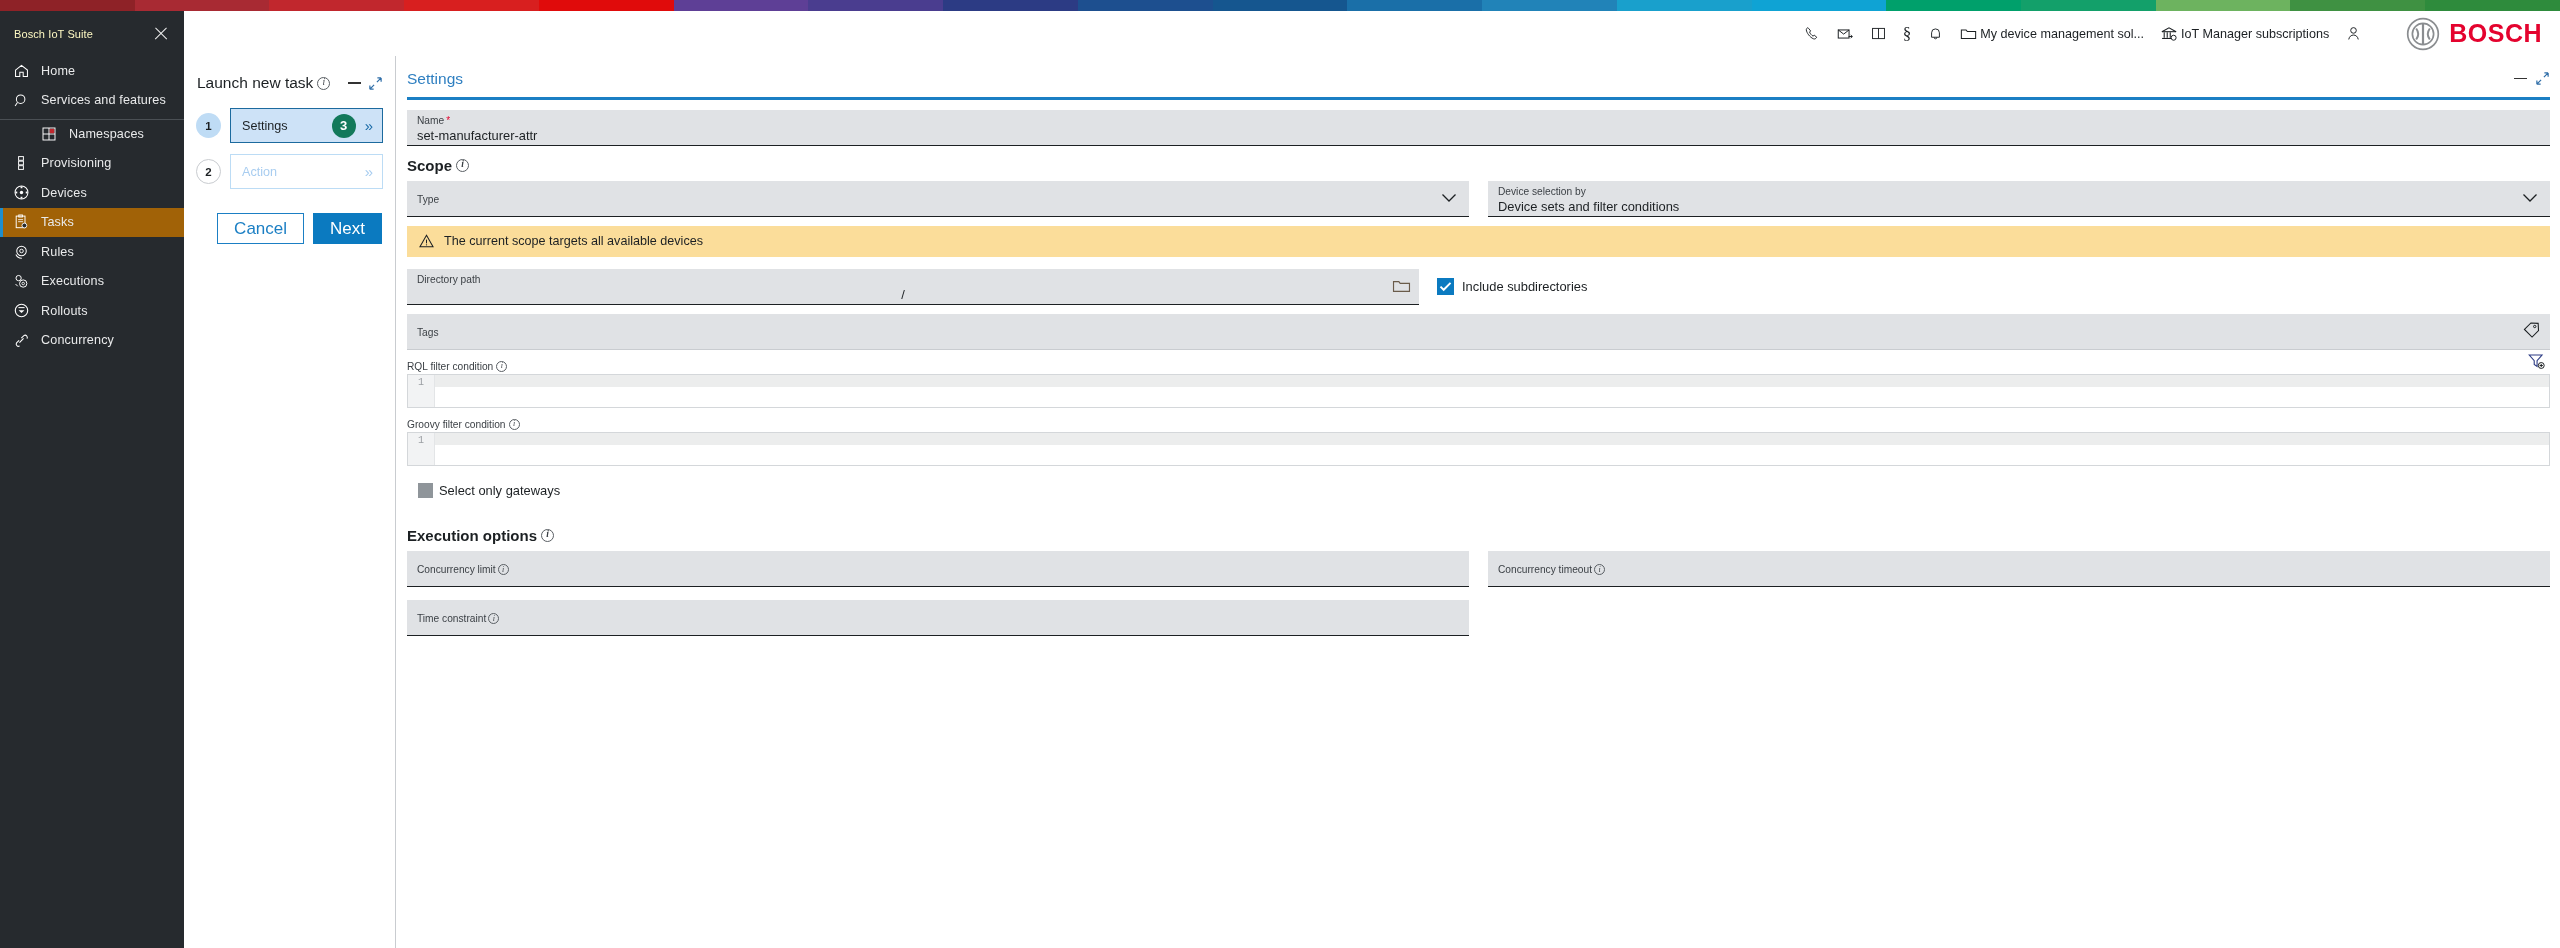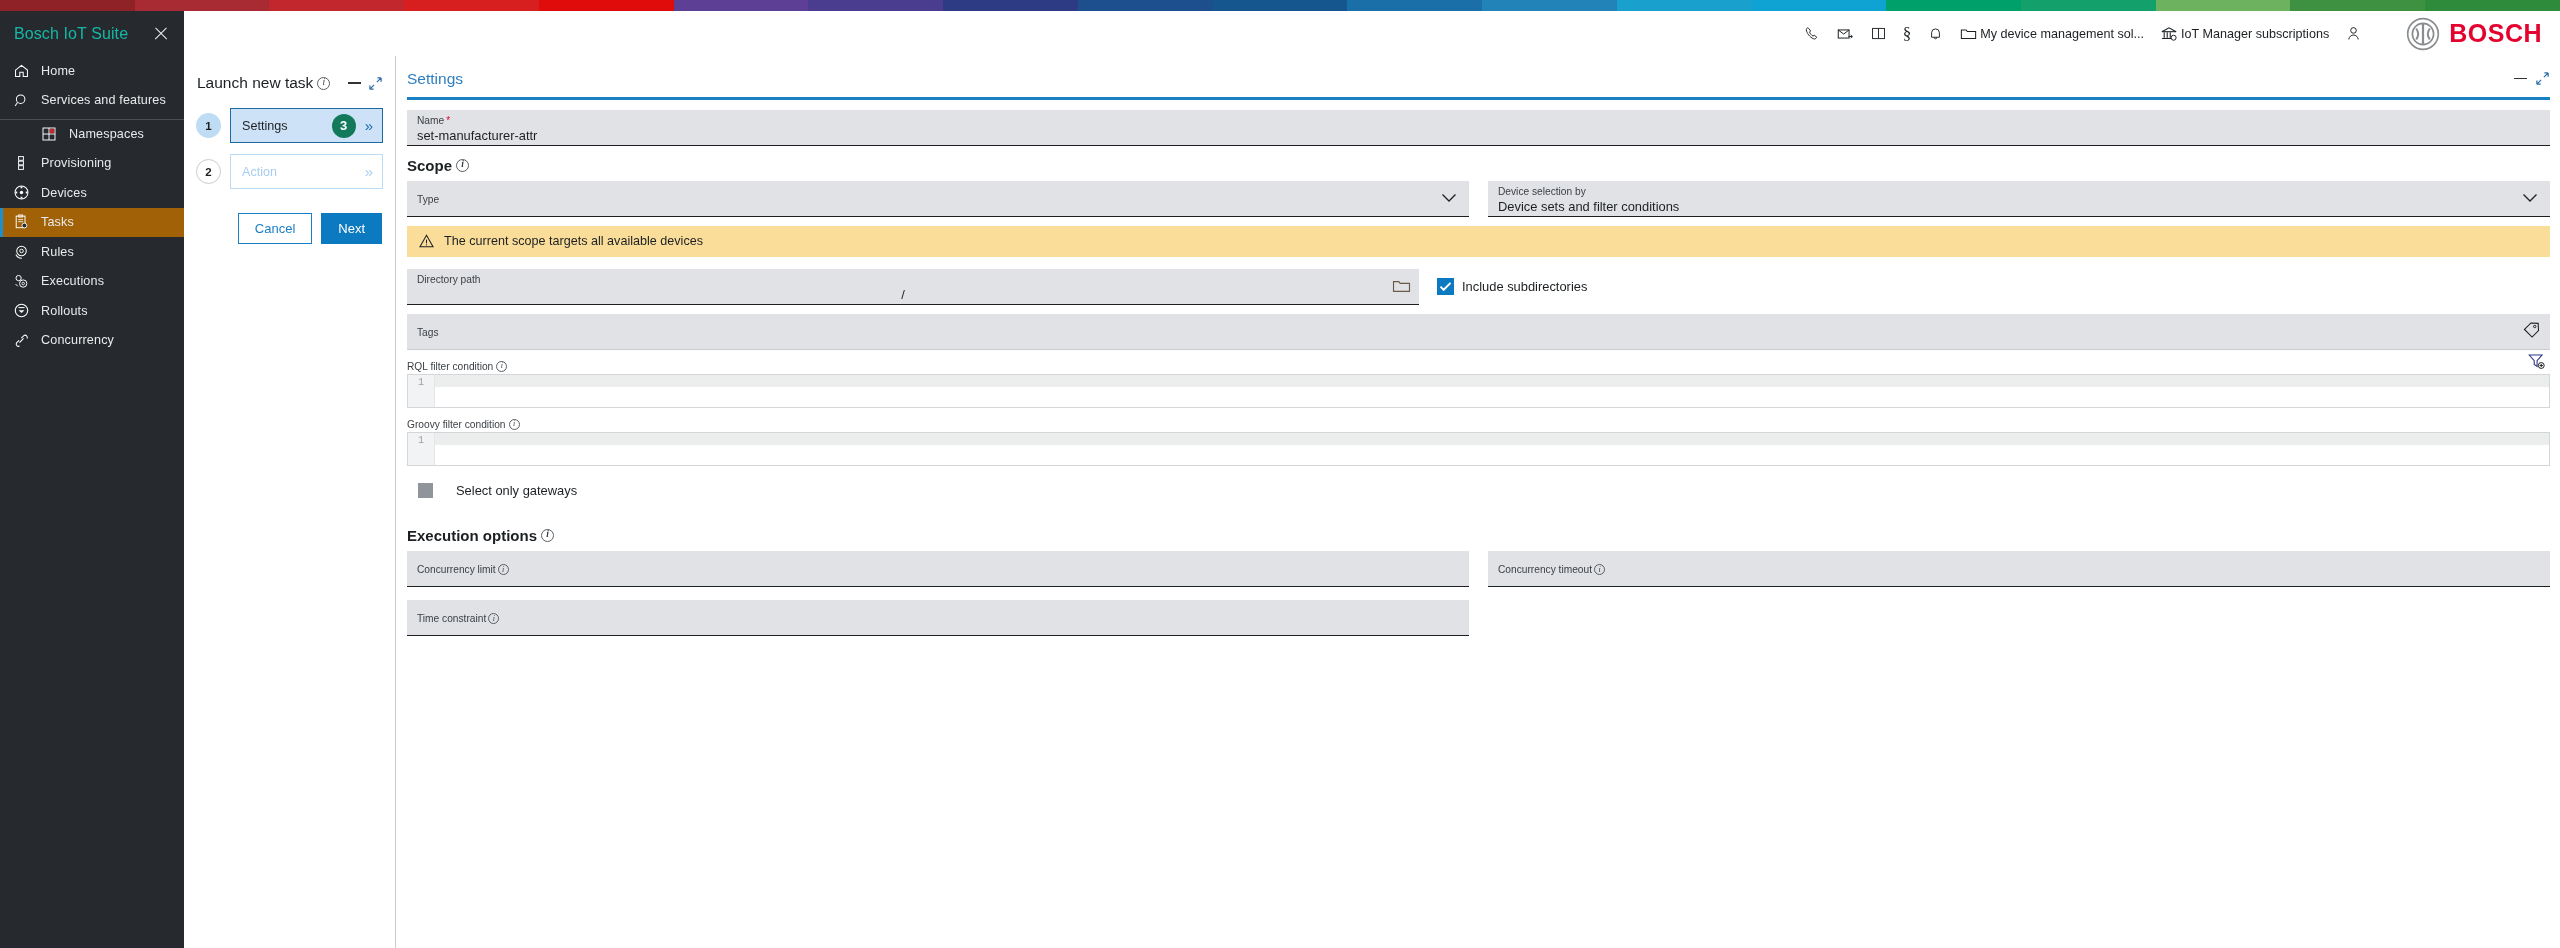--- a/index.html
+++ b/index.html
@@ -13,21 +13,21 @@
   
   .top-stripe { position: absolute; top: 0; left: 0; width: 2560px; height: 11px; display: flex; }
   .top-stripe .seg { height: 100%; }
 
   
   .sidebar {
     position: absolute; top: 11px; left: 0; width: 184px; height: 937px;
     background: #262a2e; color: #fff; z-index: 5;
   }
   .sb-head { height: 45px; display: flex; align-items: center; padding: 0 14px 0 14px; }
-  .sb-title { font-size: 16px; font-weight: 400; letter-spacing: .1px; flex: 1; color: #14b8a6; }
+  .sb-title { font-size: 11px; font-weight: 400; letter-spacing: .1px; flex: 1; color: #fef9c3; }
   .sb-close { width: 18px; height: 18px; flex: 0 0 18px; cursor: pointer; position: relative; opacity: .92; }
   .sb-close::before, .sb-close::after {
     content: ""; position: absolute; left: 1px; top: 8px; width: 16px; height: 1.4px; background: #fff;
   }
   .sb-close::before { transform: rotate(45deg); }
   .sb-close::after  { transform: rotate(-45deg); }
 
   .sb-item {
     display: flex; align-items: center; height: 29.5px; padding-left: 11px; cursor: pointer;
     position: relative; color: #e9eaeb;
@@ -92,21 +92,21 @@
   .wz-badge {
     width: 24px; height: 24px; border-radius: 50%; background: #13795b; color: #fff;
     display: flex; align-items: center; justify-content: center; font-size: 13px; font-weight: 600;
     margin-left: auto;
   }
   .wz-chev { margin-left: 9px; color: #1b6ca8; font-size: 15px; line-height: 1; }
   .wz-box.off .wz-chev { color: #a8cdf0; }
 
   .wz-actions { display: flex; justify-content: flex-end; gap: 9px; margin-top: 24px; padding-right: 1px; }
   .btn {
-    height: 31px; min-width: 55px; padding: 0 16px; font-size: 13px; cursor: pointer;
+    height: 31px; min-width: 55px; padding: 0 16px; font-size: 17px; cursor: pointer;
     display: flex; align-items: center; justify-content: center; border: 1px solid #1b7fc4;
   }
   .btn-cancel { background: #fff; color: #1b7fc4; }
   .btn-next { background: #0b7ac0; color: #fff; border-color: #0b7ac0; }
 
   
   .main {
     position: absolute; top: 56px; left: 397px; width: 2163px; height: 892px;
     background: #fff; overflow: hidden;
   }
@@ -166,21 +166,21 @@
   }
   .code-gutter {
     width: 27px; flex: 0 0 27px; background: #f2f3f4; border-right: 1px solid #e3e5e7;
     font-size: 10px; color: #9a9ea2; text-align: center; padding-top: 2px;
     font-family: "Liberation Mono", monospace;
   }
   .code-line { flex: 1; background: #fff; }
   .code-line-top { height: 12px; background: #eceded; }
   .filter-icon { position: absolute; right: 4px; top: -9px; cursor: pointer; }
 
-  .gw-row { display: flex; align-items: center; gap: 23px; margin-top: 17px; padding-left: 11px; }
+  .gw-row { display: flex; align-items: center; gap: 6px; margin-top: 17px; padding-left: 11px; }
   .chk-disabled { width: 15px; height: 15px; background: #8f959a; }
   .gw-lbl { font-size: 12.9px; color: #1c2023; }
 
   .info-i {
     display: inline-flex; align-items: center; justify-content: center;
     width: 11px; height: 11px; border-radius: 50%; border: 1px solid #5a5f64;
     font-size: 8px; font-style: italic; color: #3a3f44; line-height: 1;
     font-family: "Liberation Serif", serif; flex: 0 0 11px;
   }
   .info-i.big { width: 13px; height: 13px; font-size: 9.5px; flex: 0 0 13px; }

